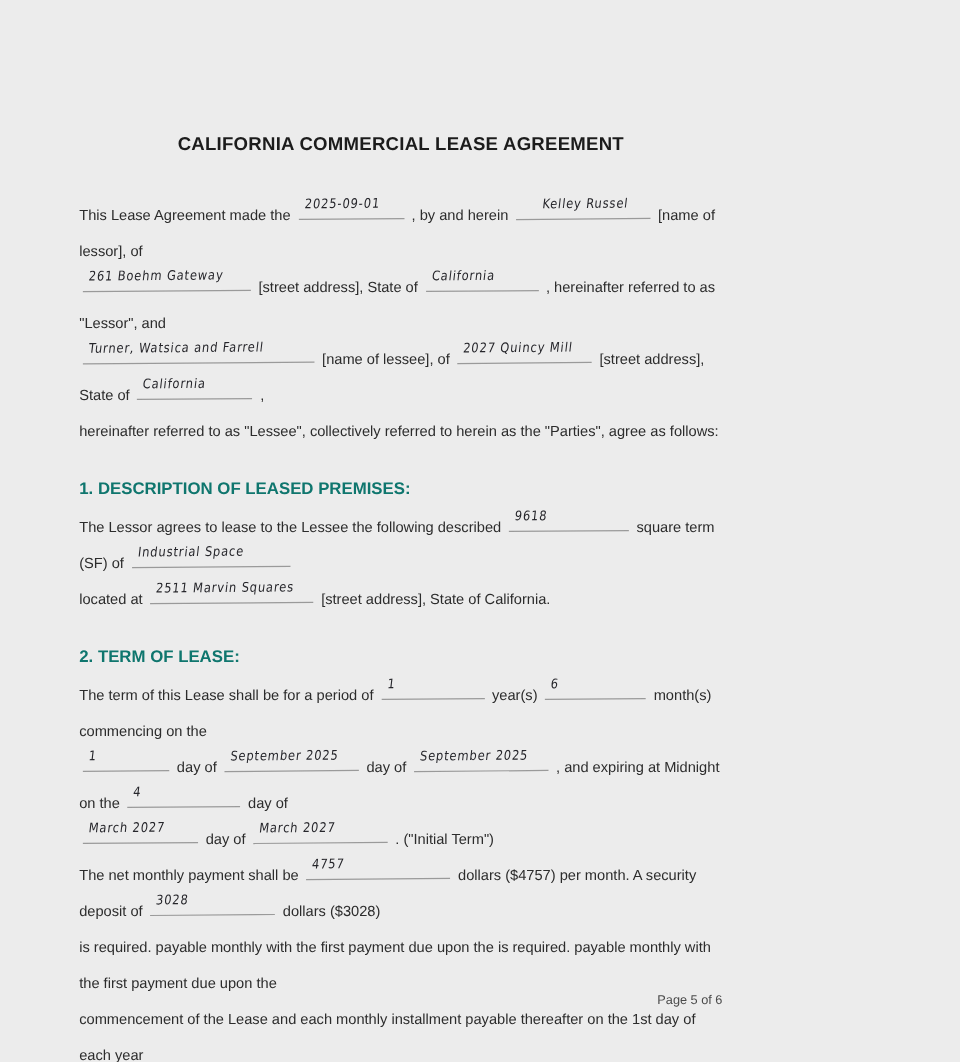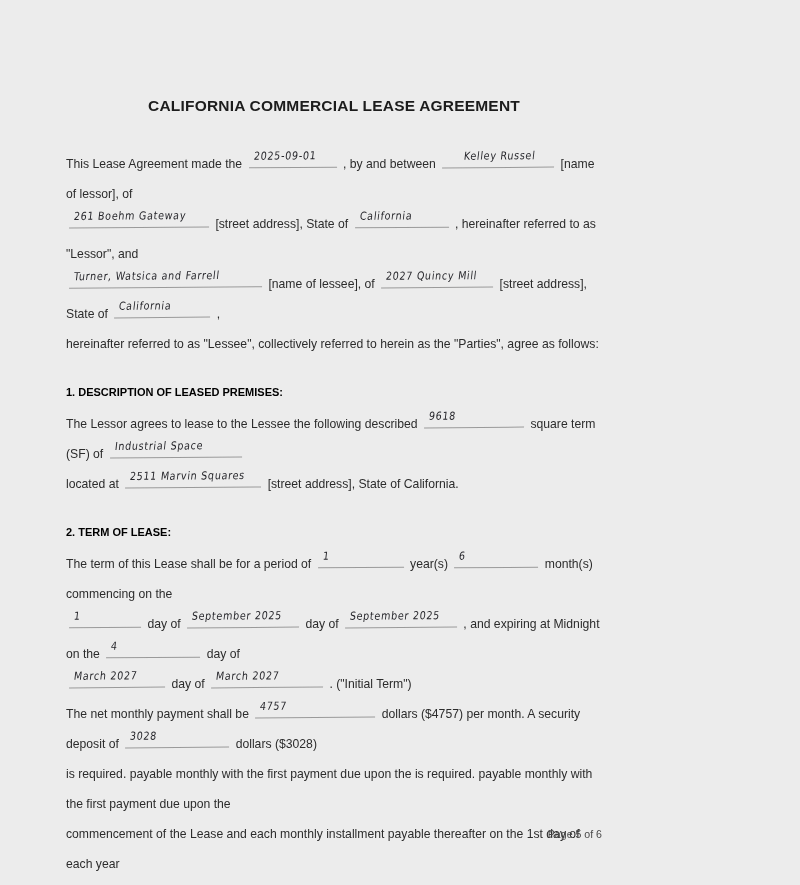--- a/index.html
+++ b/index.html
@@ -13,21 +13,21 @@
     font-family: "Liberation Sans", sans-serif;
     color: #2a2a2a;
     -webkit-font-smoothing: antialiased;
   }
 
   .page {
     position: relative;
     width: 668px;
     height: 885px;
     box-sizing: border-box;
-    padding: 1px 66px;
+    padding: 16px 66px;
   }
 
   .doc-title {
     text-align: center;
     font-size: 15.5px;
     font-weight: bold;
     letter-spacing: 0.2px;
     color: #1c1c1c;
     padding-top: 96px;
     margin: 0;
@@ -40,23 +40,23 @@
     color: #2c2c2c;
   }
 
   .para {
     margin: 0;
     font-size: 12.2px;
     line-height: 30px;
   }
 
   .section-head {
-    font-size: 11px;
+    font-size: 14px;
     font-weight: bold;
-    color: #000000;
+    color: #0f766e;
     margin: 22px 0 6px 0;
     line-height: 22px;
   }
 
   
   .fill {
     display: inline-block;
     position: relative;
     border-bottom: 1px solid #9a9a9a;
     text-align: left;
@@ -146,21 +146,21 @@
 
 <div class="page">
 
   <h1 class="doc-title">CALIFORNIA COMMERCIAL LEASE AGREEMENT</h1>
 
   <div class="body-block">
 
     <p class="para">
       <span>This Lease Agreement made the</span>
       <span class="fill w-date"><span>2025-09-01</span></span>
-      <span>, by and between</span>
+      <span>, by and herein</span>
       <span class="fill w-name"><span>Kelley Russel</span></span>
       <span>[name of lessor], of</span>
       <br>
       <span class="fill w-addr1"><span>261 Boehm Gateway</span></span>
       <span>[street address], State of</span>
       <span class="fill w-state"><span>California</span></span>
       <span>, hereinafter referred to as "Lessor", and</span>
       <br>
       <span class="fill w-lessee"><span>Turner, Watsica and Farrell</span></span>
       <span>[name of lessee], of</span>

